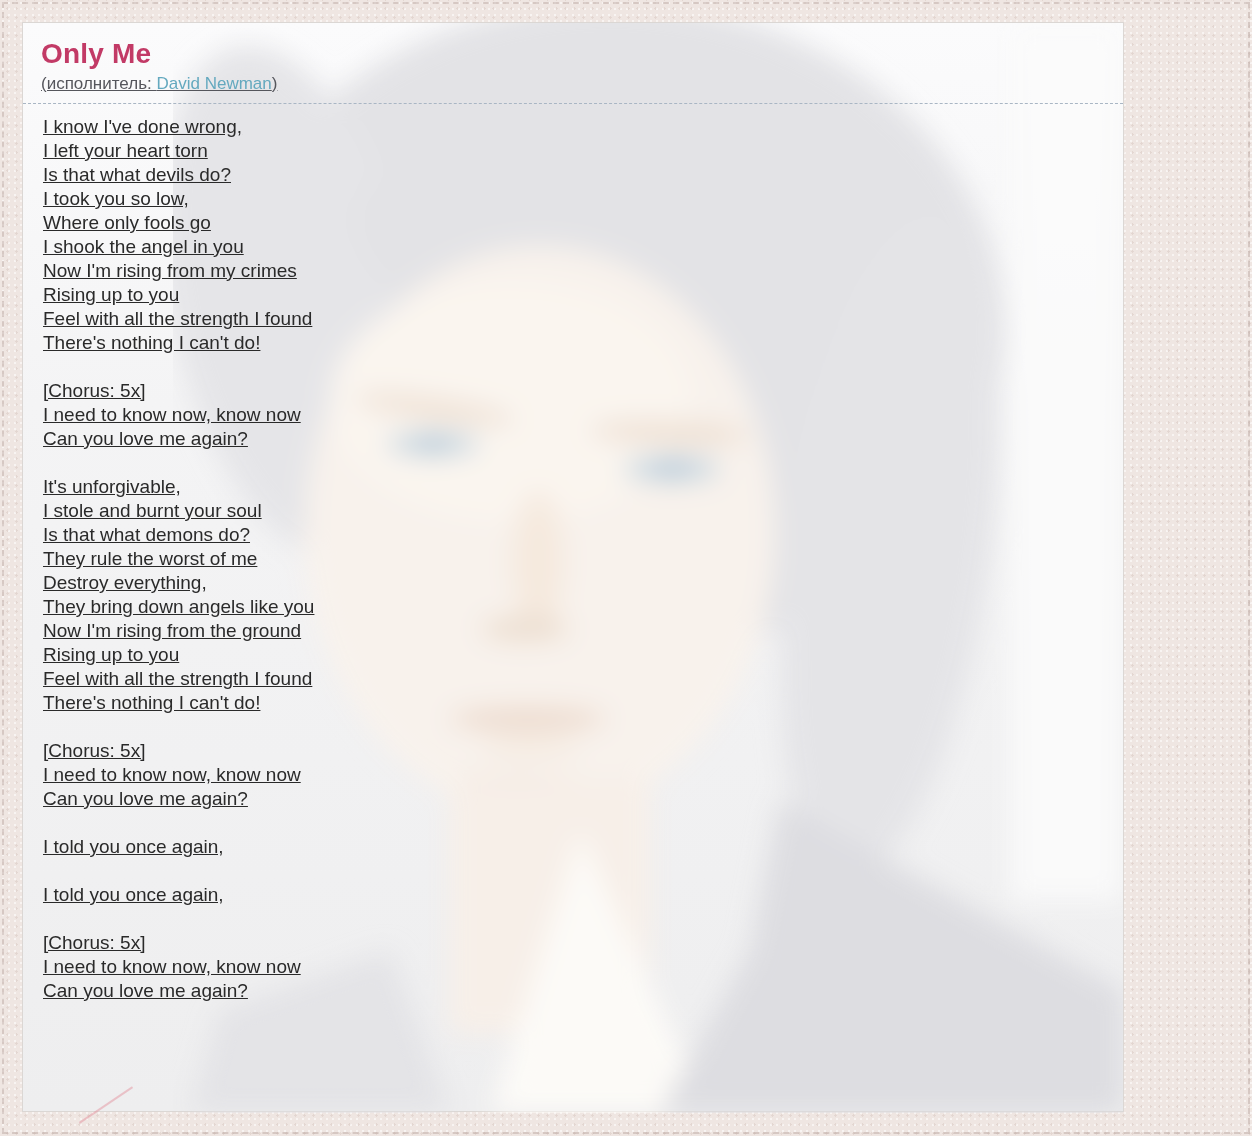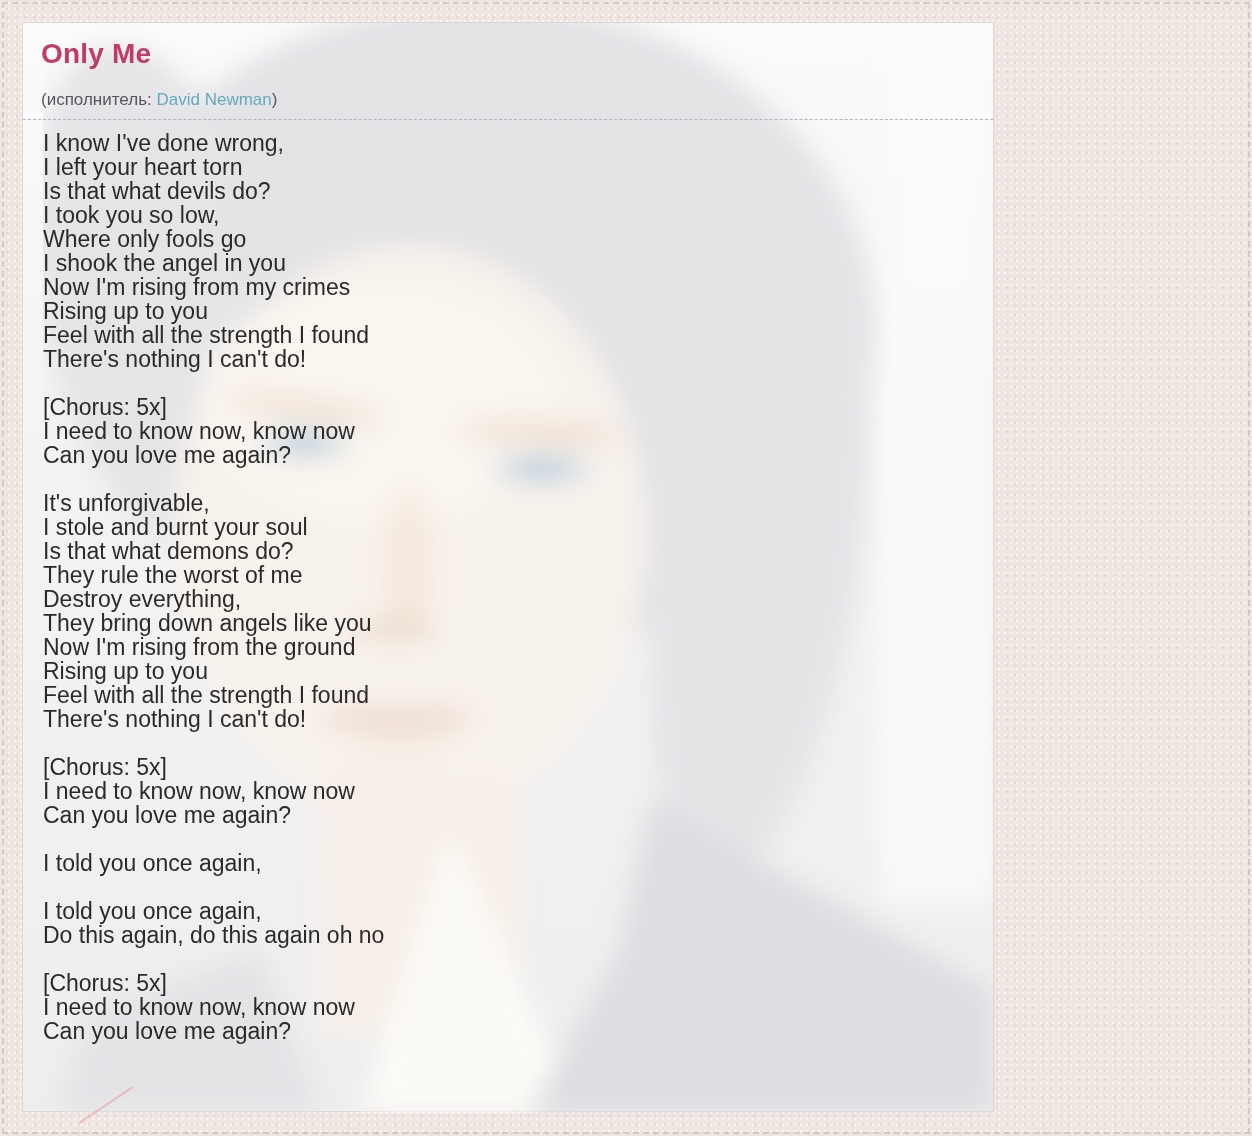--- a/index.html
+++ b/index.html
@@ -16,47 +16,49 @@
   .stitch-frame{
     position:absolute;inset:2px;border:2px dashed rgba(193,176,170,.55);
     pointer-events:none;z-index:3;
   }
   .deco-thread{
     position:absolute;left:74px;top:1104px;width:64px;height:0;
     border-top:2px solid rgba(226,138,150,.45);
     transform:rotate(-34deg);z-index:4;pointer-events:none;
   }
   .content-card{
-    position:absolute;left:22px;top:22px;width:972px;height:1090px;
+    position:absolute;left:22px;top:22px;width:1102px;height:1090px;
     background:linear-gradient(180deg,#fbfbfc 0%,#f4f4f5 35%,#eeeeef 100%);
     border:1px solid #dbd7d4;box-sizing:border-box;z-index:1;
   }
   .portrait{
     position:absolute;top:0;right:0;width:950px;height:1090px;z-index:0;
     pointer-events:none;
   }
   .card-inner{position:relative;z-index:1;}
   .song-header{
     padding:15px 18px 9px 18px;
     border-bottom:1px dashed var(--color-divider,#a9b6c4);
   }
   .song-title{
     margin:0;font-size:28px;line-height:32px;font-weight:600;
     color:var(--color-title,#c23a66);letter-spacing:.2px;
   }
   .song-subtitle{
-    margin-top:20px;font-size:17px;line-height:20px;
+    margin-top:4px;font-size:17px;line-height:20px;
     color:var(--color-muted,#55565c);
+    text-decoration:underline;
   }
   .artist-link{
     color:var(--color-link,#64a9bf);text-decoration:none;cursor:pointer;
   }
   .lyrics{
-    margin:11px 0 4px 20px;font-size:23px;line-height:24px;
+    margin:11px 0 4px 20px;font-size:19px;line-height:24px;
     color:var(--color-text,#2a2a2a);
+    text-decoration:underline;
   }
   .lyrics p{margin:24px 0 0 0;}
   .lyrics p:first-child{margin-top:0;}
   .footnote{
     margin:50px 0 0 20px;font-size:19px;line-height:24px;
     color:var(--color-text,#2a2a2a);white-space:nowrap;overflow:visible;
   }
 </style>
 </head>
 <body>
@@ -112,18 +114,18 @@
       <div class="song-subtitle">
         <span>(исполнитель: </span><a class="artist-link">David Newman</a><span>)</span>
       </div>
     </header>
 
     <div class="lyrics">
         <p><span>I know I've done wrong,</span><br><span>I left your heart torn</span><br><span>Is that what devils do?</span><br><span>I took you so low,</span><br><span>Where only fools go</span><br><span>I shook the angel in you</span><br><span>Now I'm rising from my crimes</span><br><span>Rising up to you</span><br><span>Feel with all the strength I found</span><br><span>There's nothing I can't do!</span></p>
         <p><span>[Chorus: 5x]</span><br><span>I need to know now, know now</span><br><span>Can you love me again?</span></p>
         <p><span>It's unforgivable,</span><br><span>I stole and burnt your soul</span><br><span>Is that what demons do?</span><br><span>They rule the worst of me</span><br><span>Destroy everything,</span><br><span>They bring down angels like you</span><br><span>Now I'm rising from the ground</span><br><span>Rising up to you</span><br><span>Feel with all the strength I found</span><br><span>There's nothing I can't do!</span></p>
         <p><span>[Chorus: 5x]</span><br><span>I need to know now, know now</span><br><span>Can you love me again?</span></p>
-        <p><span>I told you once again,</span><br><br><span>I told you once again,</span><br><span>Do this again, do this again oh no</span></p>
+        <p><span>I told you once again,</span><br><br><span>I told you once again,</span><br></p>
         <p><span>[Chorus: 5x]</span><br><span>I need to know now, know now</span><br><span>Can you love me again?</span></p>
       </div>
 
   </div>
 </main>
 
 </body></html>

